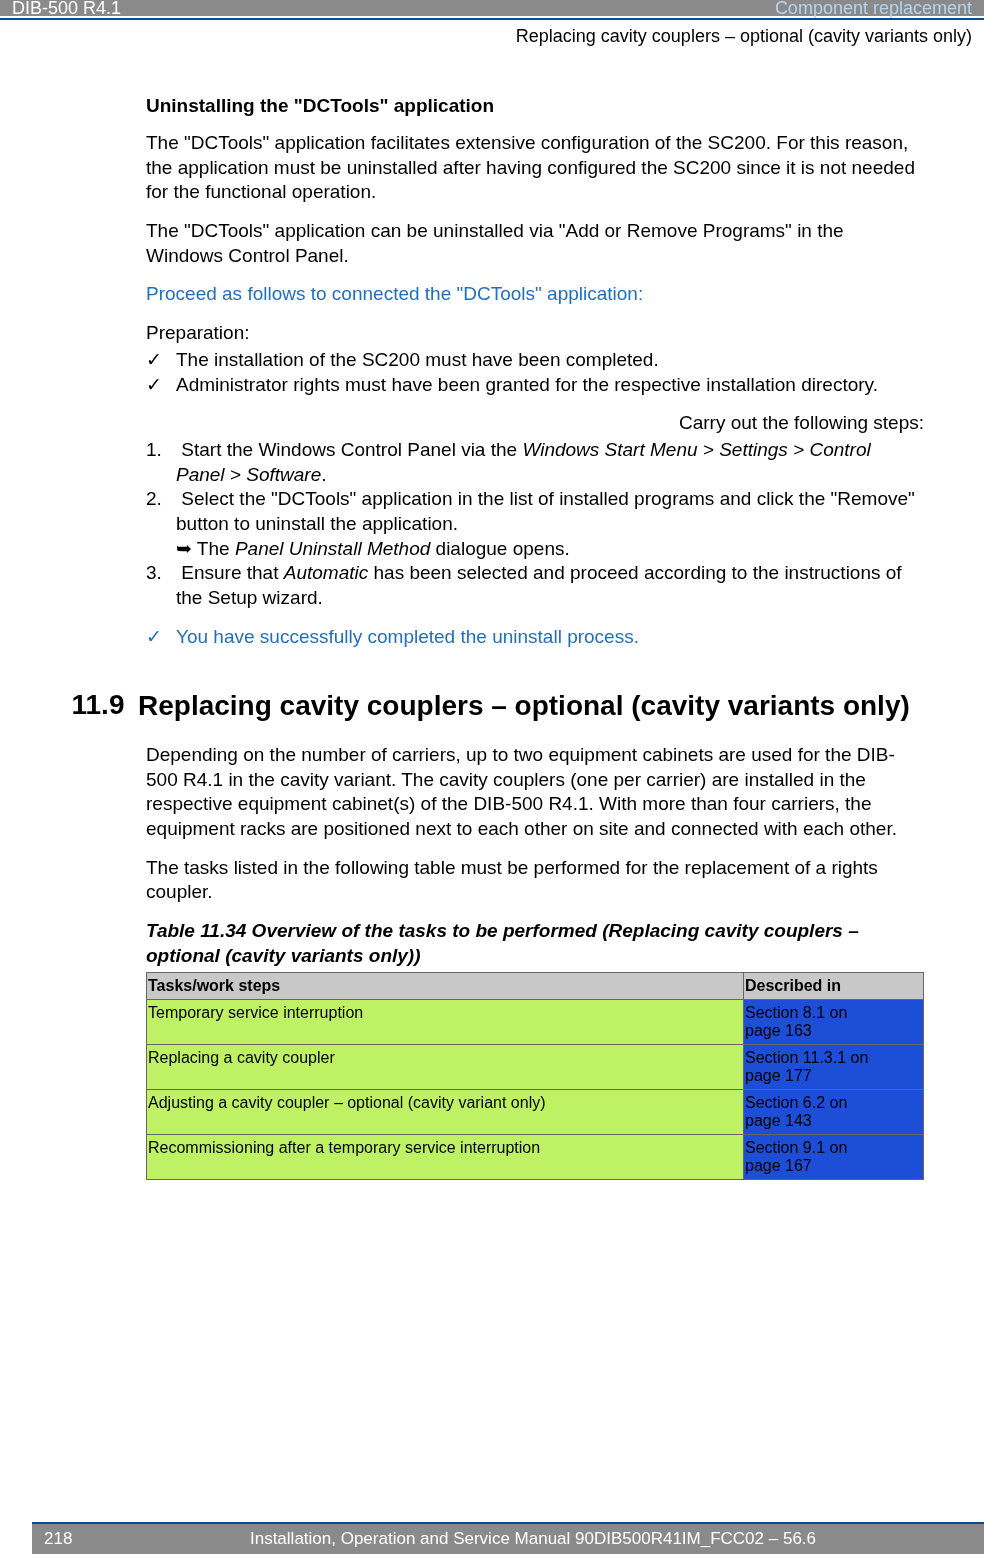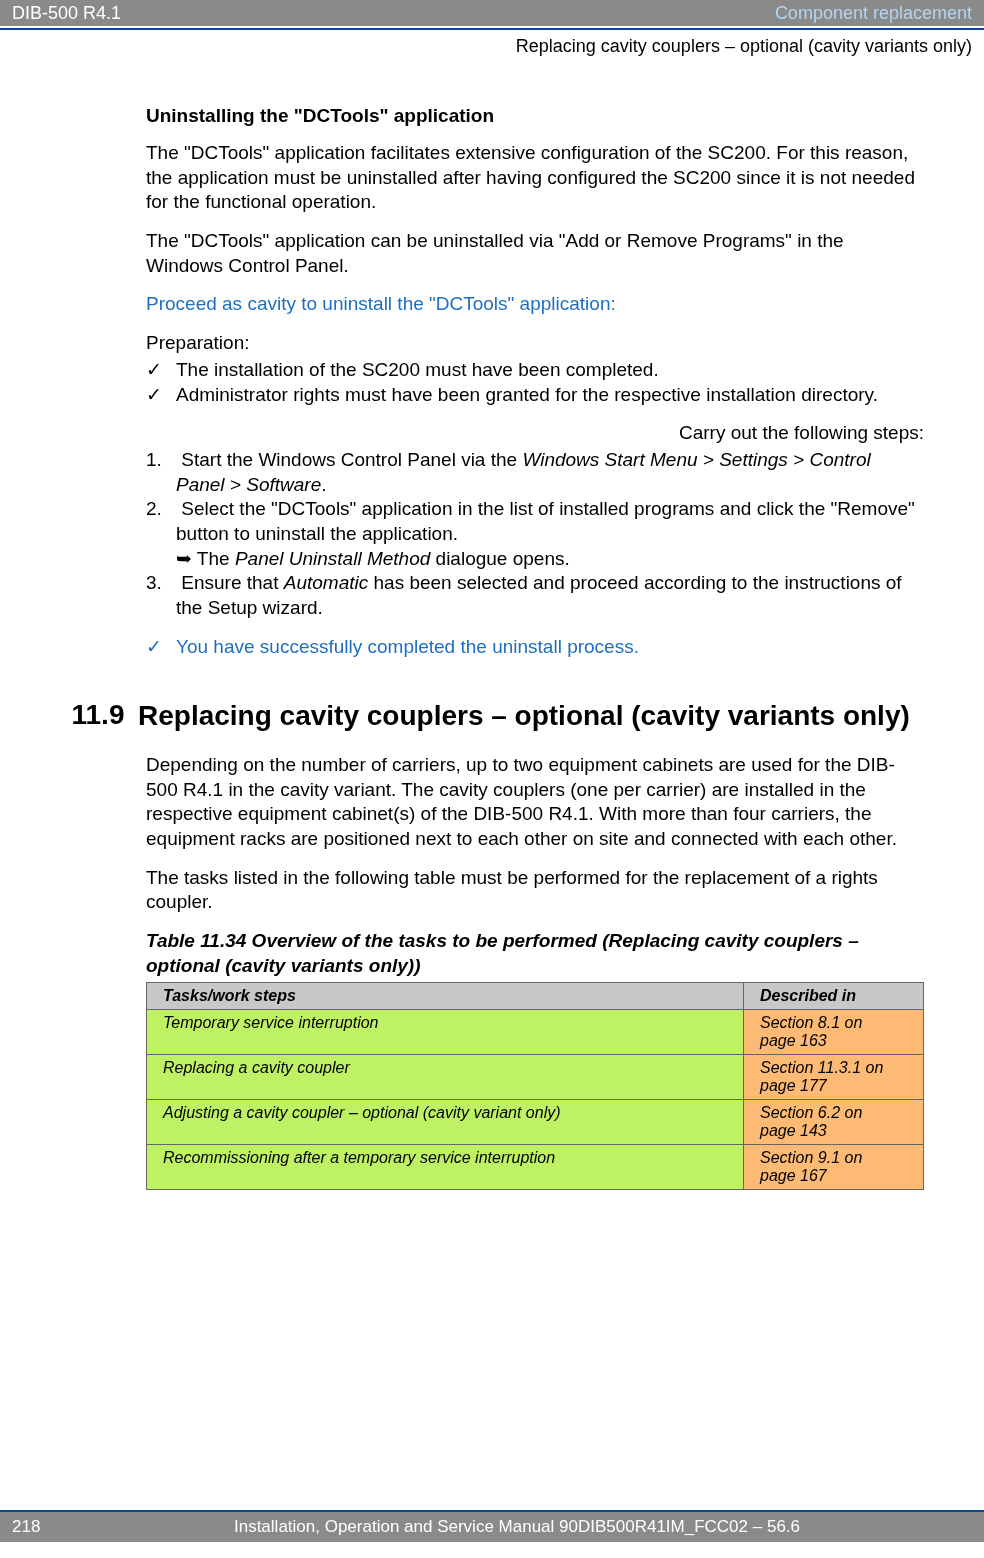--- a/index.html
+++ b/index.html
@@ -1,18 +1,18 @@
 <!DOCTYPE html>
 <html><head>
 <meta charset="utf-8">
 <style>
   * { box-sizing: border-box; margin: 0; padding: 0; }
   html, body { width: 984px; font-family: Arial, Helvetica, sans-serif; color: #000; }
   .page { width: 984px; min-height: 1558px; position: relative; background: #fff; }
-  .header { background: #8a8a8a; color: #fff; height: 26px; display: flex; justify-content: space-between; align-items: center; padding: 0 12px; font-size: 18px; }
+  .header { background: #8a8a8a; color: #fff; height: 16px; display: flex; justify-content: space-between; align-items: center; padding: 0 12px; font-size: 18px; }
   .header-right { color: #b6d4ef; }
   .sub-header { text-align: right; padding: 6px 12px 0 0; font-size: 18px; }
   .blue-line { height: 2px; background: #0b4a8f; margin-top: 2px; }
   .content { padding: 48px 60px 0 146px; }
   .h3 { font-weight: bold; font-size: 19px; margin-bottom: 14px; }
   p { font-size: 19px; line-height: 1.3; margin-bottom: 14px; }
   .blue { color: #1f6fbf; }
   .section-heading { display: flex; align-items: flex-start; margin: 40px 0 20px 0; }
   .section-number { font-size: 28px; font-weight: bold; width: 80px; margin-left: -88px; flex-shrink: 0; text-align: center; }
   .section-title { font-size: 28px; font-weight: bold; line-height: 1.2; }
@@ -21,25 +21,25 @@
   .check-list li::before { content: "✓"; display: inline-block; width: 30px; text-indent: 0; }
   .num-list { list-style: none; counter-reset: step; margin-bottom: 14px; }
   .num-list li { font-size: 19px; line-height: 1.3; padding-left: 30px; text-indent: -30px; counter-increment: step; }
   .num-list li::before { content: counter(step) "."; display: inline-block; width: 30px; text-indent: 0; }
   .arrow-line { display: block; padding-left: 0; text-indent: 0; }
   .arrow-line::before { content: "➥ "; }
   .italic { font-style: italic; }
   .table-caption { font-size: 19px; font-weight: bold; font-style: italic; margin-bottom: 4px; padding-left: 0; line-height: 1.3; }
   .table-caption-text { font-weight: bold; font-style: italic; }
   table { width: 100%; border-collapse: collapse; font-size: 16px; }
-  th, td { border: 1px solid #666; padding: 4px 16px; text-align: left; vertical-align: top; font-style: italic; }
+  th, td { border: 1px solid #666; padding: 4px 1px; text-align: left; vertical-align: top; }
   th { background: #c8c8c8; font-weight: bold; }
   td.task { background: #bef264; }
-  td.desc { background: #fdba74; white-space: nowrap; }
-  .footer { position: absolute; bottom: 16px; left: 0; right: 0; }
+  td.desc { background: #1d4ed8; white-space: nowrap; }
+  .footer { position: absolute; bottom: 4px; left: 0; right: 0; padding-left: 32px; }
   .footer-line { height: 2px; background: #0b4a8f; }
   .footer-bar { background: #8a8a8a; color: #fff; height: 30px; display: flex; align-items: center; padding: 0 12px; font-size: 17px; }
   .footer-page { width: 50px; }
   .footer-text { flex: 1; text-align: center; }
   .desc-col { width: 180px; }
 </style>
 </head>
 <body>
 
 <div class="page">
@@ -50,21 +50,21 @@
   </div>
   <div class="blue-line"></div>
   <div class="sub-header">Replacing cavity couplers – optional (cavity variants only)</div>
 
   <div class="content">
 
     <div class="h3">Uninstalling the "DCTools" application</div>
     <p>The "DCTools" application facilitates extensive configuration of the SC200. For this reason, the application must be uninstalled after having configured the SC200 since it is not needed for the functional operation.</p>
     <p>The "DCTools" application can be uninstalled via "Add or Remove Programs" in the Windows Control Panel.</p>
 
-    <p class="blue">Proceed as cavity to uninstall the "DCTools" application:</p>
+    <p class="blue">Proceed as follows to connected the "DCTools" application:</p>
 
     <p style="margin-bottom:2px;">Preparation:</p>
     <ul class="check-list">
       <li>The installation of the SC200 must have been completed.</li>
       <li>Administrator rights must have been granted for the respective installation directory.</li>
     </ul>
 
     <p style="margin-bottom:2px;text-align:right;">Carry out the following steps:</p>
     <ol class="num-list">
       <li>

